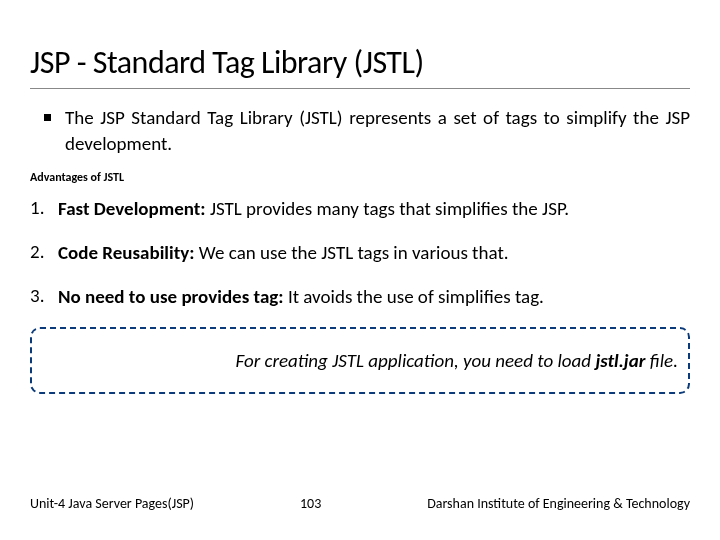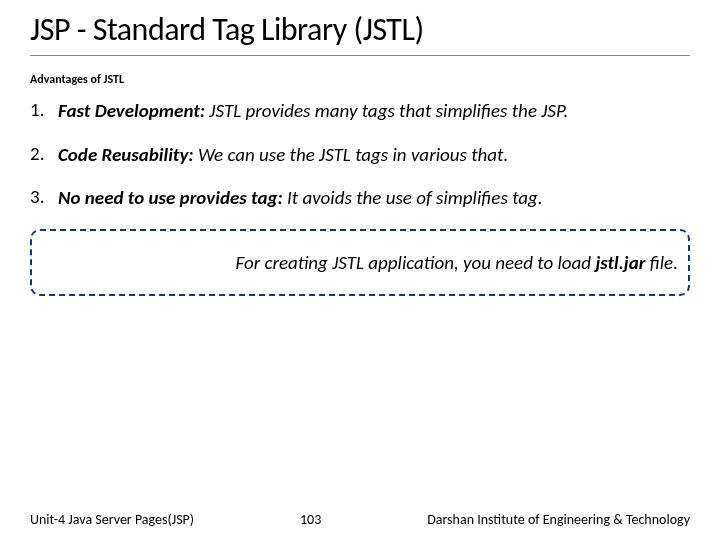--- a/index.html
+++ b/index.html
@@ -7,20 +7,21 @@
     width: 720px;
     height: 540px;
     font-family: Calibri, "Segoe UI", Arial, sans-serif;
     background: #ffffff;
     color: #000000;
     position: relative;
     overflow: hidden;
   }
   .slide {
     padding: 10px 30px 0 30px;
+    margin-top: 33px;
   }
   .title {
     font-size: 32px;
     font-weight: 400;
     padding-bottom: 6px;
     border-bottom: 1px solid #888;
     margin-bottom: 16px;
     letter-spacing: -0.5px;
   }
   .bullet-row {
@@ -56,54 +57,57 @@
     font-size: 19px;
     width: 28px;
     flex-shrink: 0;
     text-align: left;
   }
   .num-body {
     font-size: 19px;
     line-height: 1.35;
     text-align: justify;
     flex: 1;
-    font-style: italic;
   }
   .bold { font-weight: 700; }
   .callout {
     margin: 18px 0 0 0;
     border: 2px dashed #0a3a7a;
     border-radius: 10px;
     padding: 20px 10px;
     text-align: right;
     font-size: 19px;
     font-style: italic;
   }
   .footer {
     position: absolute;
-    bottom: 12px;
+    bottom: 28px;
     left: 0;
     width: 720px;
     display: flex;
     justify-content: space-between;
     align-items: center;
     padding: 0 30px;
     font-size: 14px;
   }
   .footer-left { text-align: left; }
   .footer-center { text-align: right; flex: 0 0 auto; }
   .footer-right { text-align: center; }
 </style>
 </head>
 <body>
 
 <div class="slide">
 
   <h1 class="title">JSP - Standard Tag Library (JSTL)</h1>
 
+  <div class="bullet-row">
+    <div class="bullet-square"></div>
+    <div class="bullet-text">The JSP Standard Tag Library (JSTL) represents a set of tags to simplify the JSP development.</div>
+  </div>
 
   <div class="subheading">Advantages of JSTL</div>
 
   <div class="num-row">
     <div class="num">1.</div>
     <div class="num-body">
       <span class="bold">Fast Development:</span><span> JSTL provides many tags that simplifies the JSP.</span>
     </div>
   </div>
 

